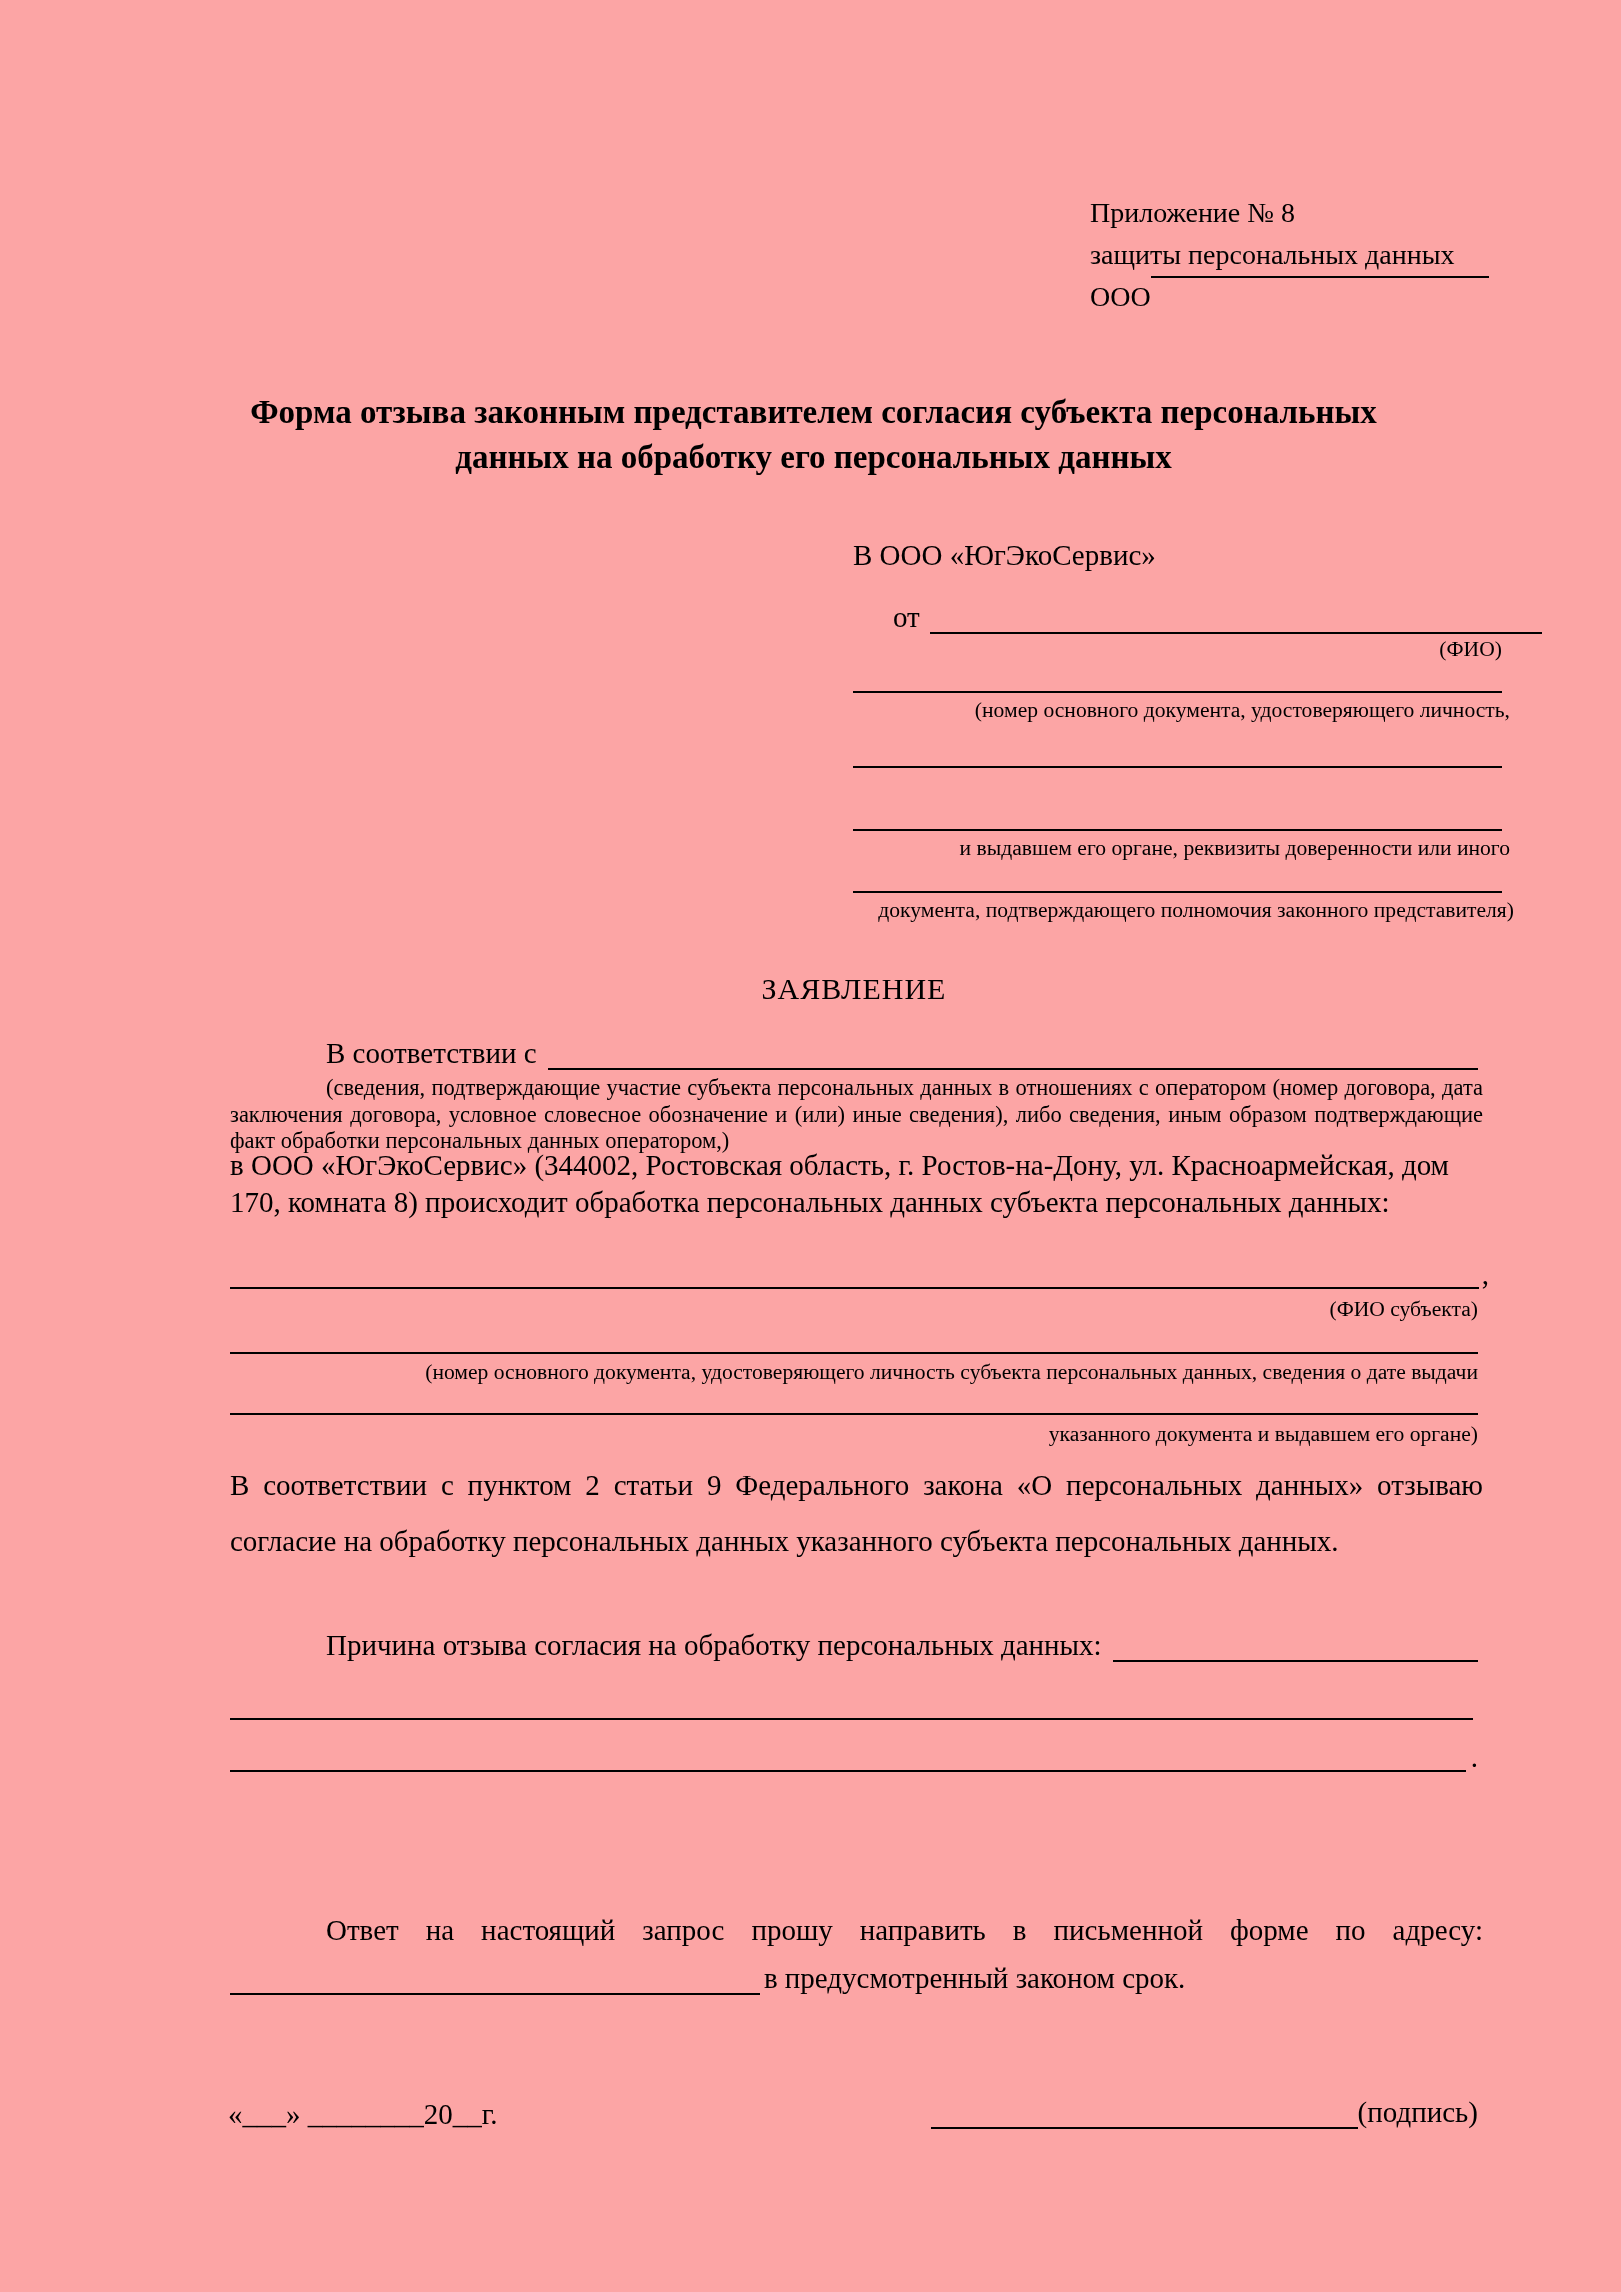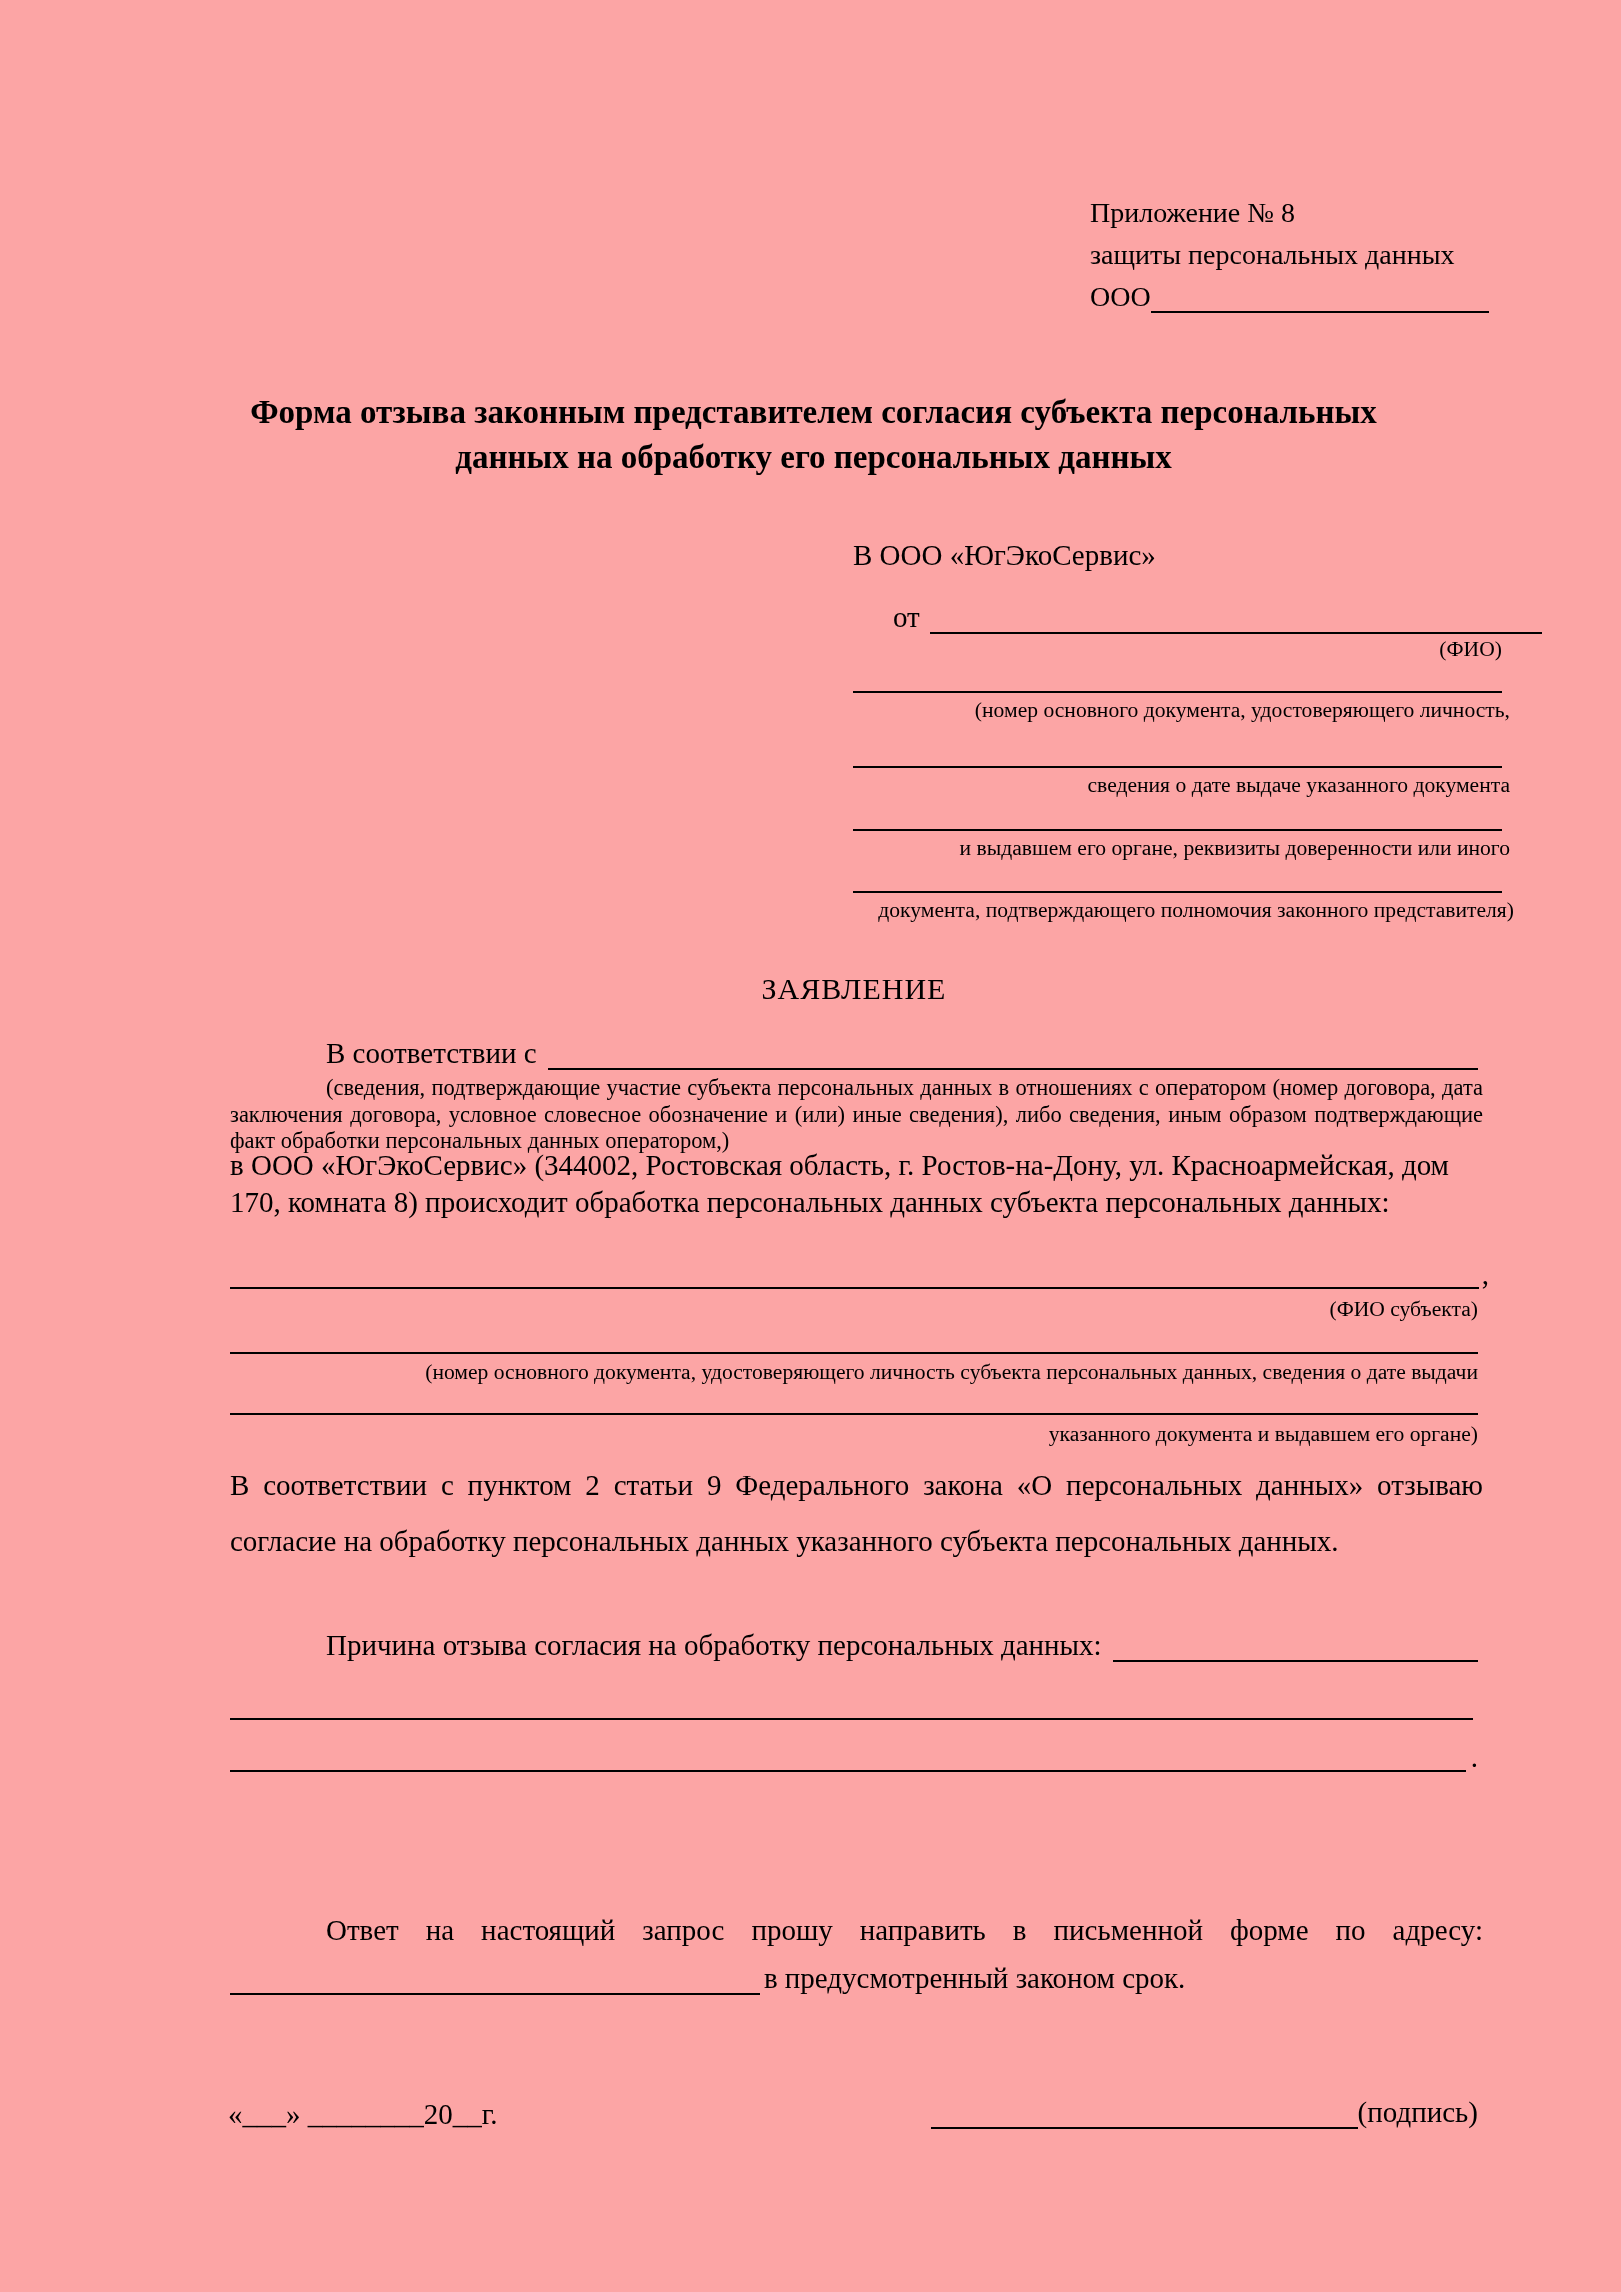--- a/index.html
+++ b/index.html
@@ -15,21 +15,21 @@
   .abs{position:absolute;}
   .body-text{font-size:29px;}
   .small-text{font-size:22.5px;line-height:26.5px;}
   .fill{flex:1 1 auto;border-bottom:2.9px solid #000;}
   .fill-fixed{border-bottom:2.9px solid #000;}
   .hr{border-top:2.9px solid #000;height:0;}
   .flex-row{display:flex;align-items:flex-end;}
 
   
   .appendix{top:192px;left:1090px;width:399px;font-size:28px;line-height:42px;}
-  .appendix .ooo-row{display:flex;align-items:flex-end;height:42px;}
+  .appendix .ooo-row{display:flex;align-items:flex-start;height:42px;}
   .appendix .fill{margin-bottom:4.9px;}
 
   
   .title-wrap{top:390px;left:186px;width:1255px;text-align:center;}
   .title-wrap .title{
     display:inline-block;max-width:1166px;
     font-weight:bold;font-size:33px;line-height:45px;
   }
 
   
@@ -99,21 +99,20 @@
   <div class="abs to-org">В ООО «ЮгЭкоСервис»</div>
   <div class="abs from-row flex-row">
     <span class="label">от</span>
     <span class="fill"></span>
   </div>
   <div class="abs cap cap-fio">(ФИО)</div>
 
   <div class="abs hr rline1"></div>
   <div class="abs cap rcap1">(номер основного документа, удостоверяющего личность,</div>
   <div class="abs hr rline2"></div>
-  <div class="abs cap rcap2">сведения о дате выдаче указанного документа</div>
   <div class="abs hr rline3"></div>
   <div class="abs cap rcap3">и выдавшем его органе, реквизиты доверенности или иного</div>
   <div class="abs hr rline4"></div>
   <div class="abs cap rcap4">документа, подтверждающего полномочия законного представителя)</div>
 
   <div class="abs statement-heading">ЗАЯВЛЕНИЕ</div>
 
   <div class="abs accordance-row flex-row">
     <span class="label">В соответствии с</span>
     <span class="fill"></span>

